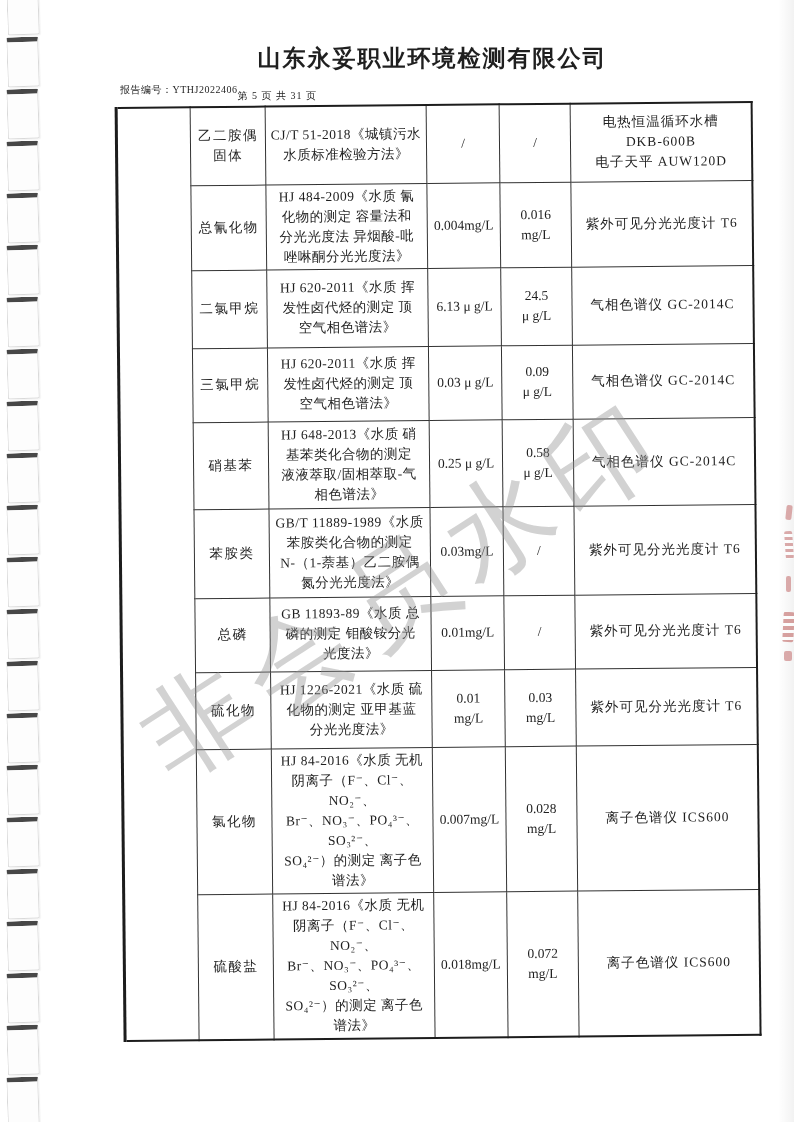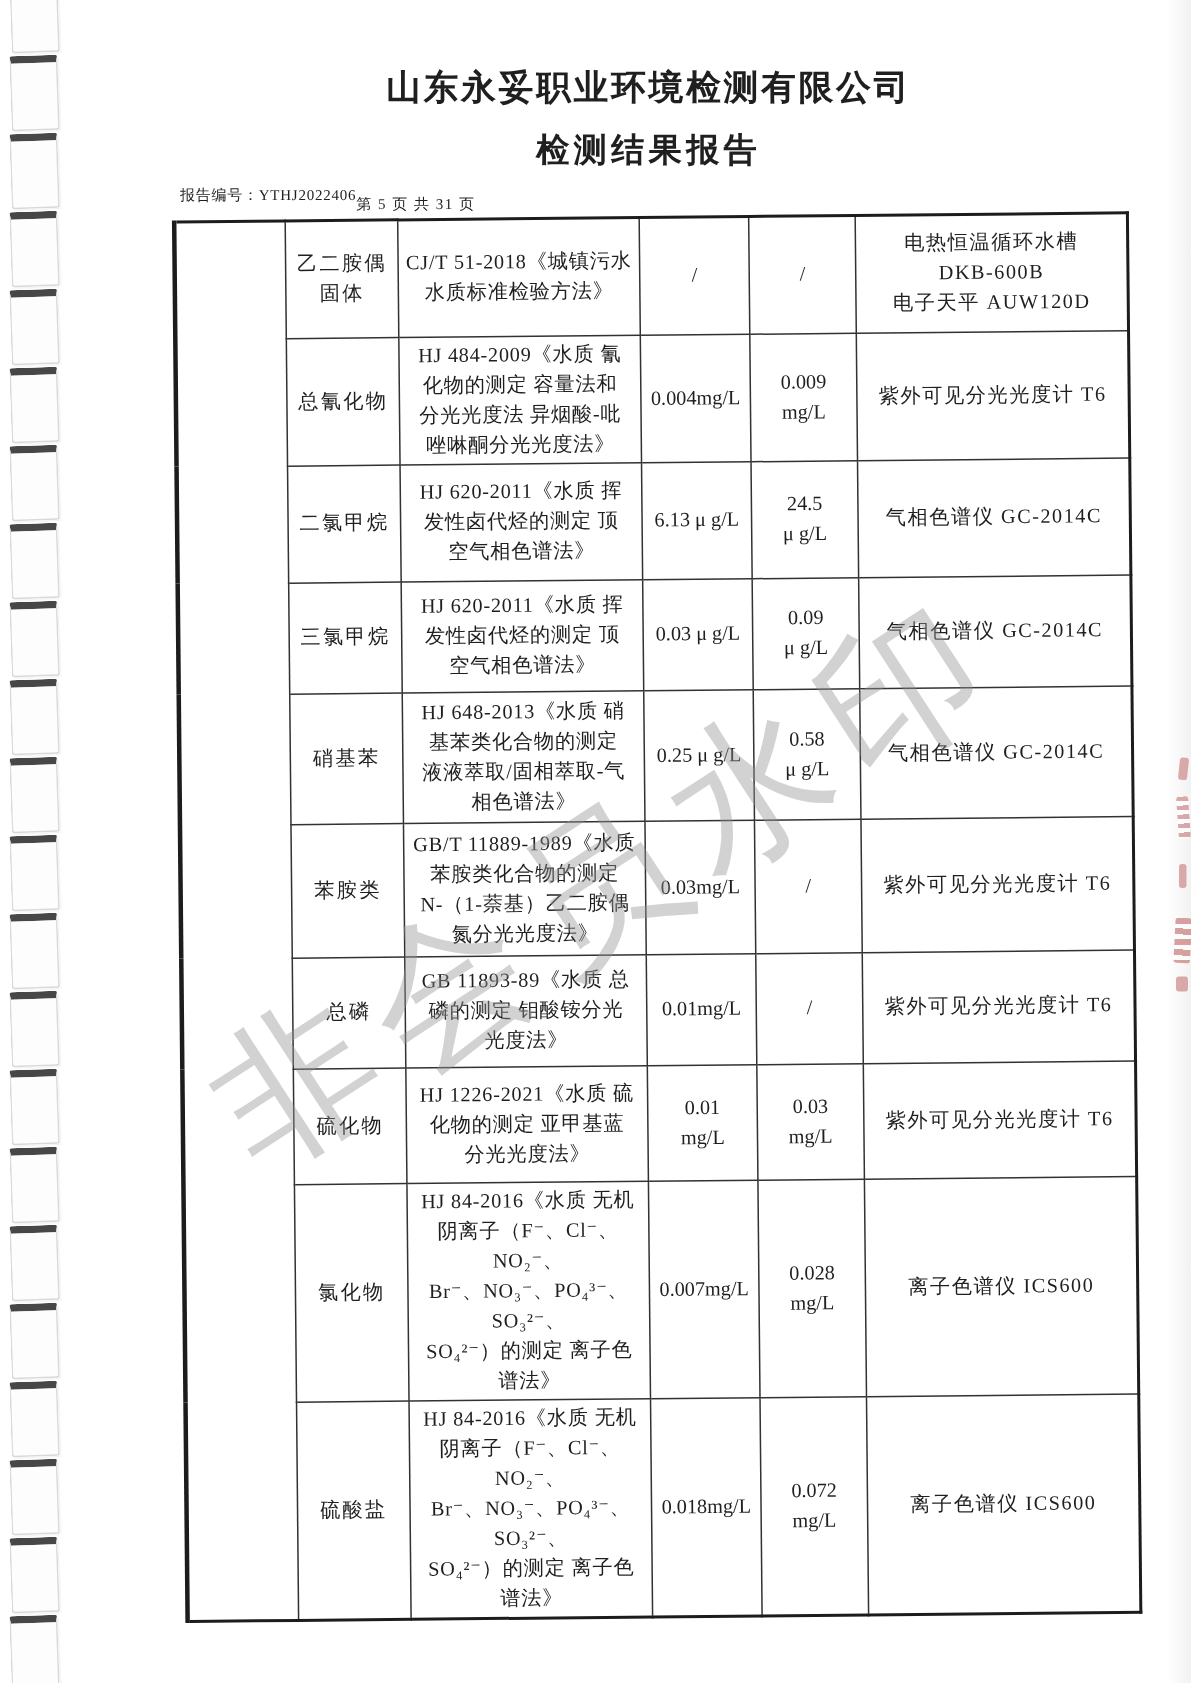--- a/index.html
+++ b/index.html
@@ -106,21 +106,20 @@
   <div class="watermark">非会员水印</div>
 
   <div class="red-frag rf1"></div>
   <div class="red-frag rf2"></div>
   <div class="red-frag rf3"></div>
   <div class="red-frag rf4"></div>
   <div class="red-frag rf5"></div>
 
   <div class="content">
     <h1 class="company">山东永妥职业环境检测有限公司</h1>
-    <h2 class="report-title">检测结果报告</h2>
 
     <div class="meta-row">
       <div class="meta-left"><span>报告编号：</span><span>YTHJ2022406</span></div>
       <div class="meta-right">第 5 页  共 31 页</div>
     </div>
 
     <div class="table-wrap">
       <table class="results">
         <tbody>
           <tr class="r1">
@@ -135,21 +134,21 @@
 DKB-600B
 电子天平 AUW120D</td>
           </tr>
           <tr class="r2">
             <td class="cell-parameter">总氰化物</td>
             <td class="cell-method">HJ 484-2009《水质 氰
 化物的测定 容量法和
 分光光度法 异烟酸-吡
 唑啉酮分光光度法》</td>
             <td class="cell-limit">0.004mg/L</td>
-            <td class="cell-limit2">0.009
+            <td class="cell-limit2">0.016
 mg/L</td>
             <td class="cell-instrument">紫外可见分光光度计 T6</td>
           </tr>
           <tr class="r3">
             <td class="cell-parameter">二氯甲烷</td>
             <td class="cell-method">HJ 620-2011《水质 挥
 发性卤代烃的测定 顶
 空气相色谱法》</td>
             <td class="cell-limit">6.13 μ g/L</td>
             <td class="cell-limit2">24.5

